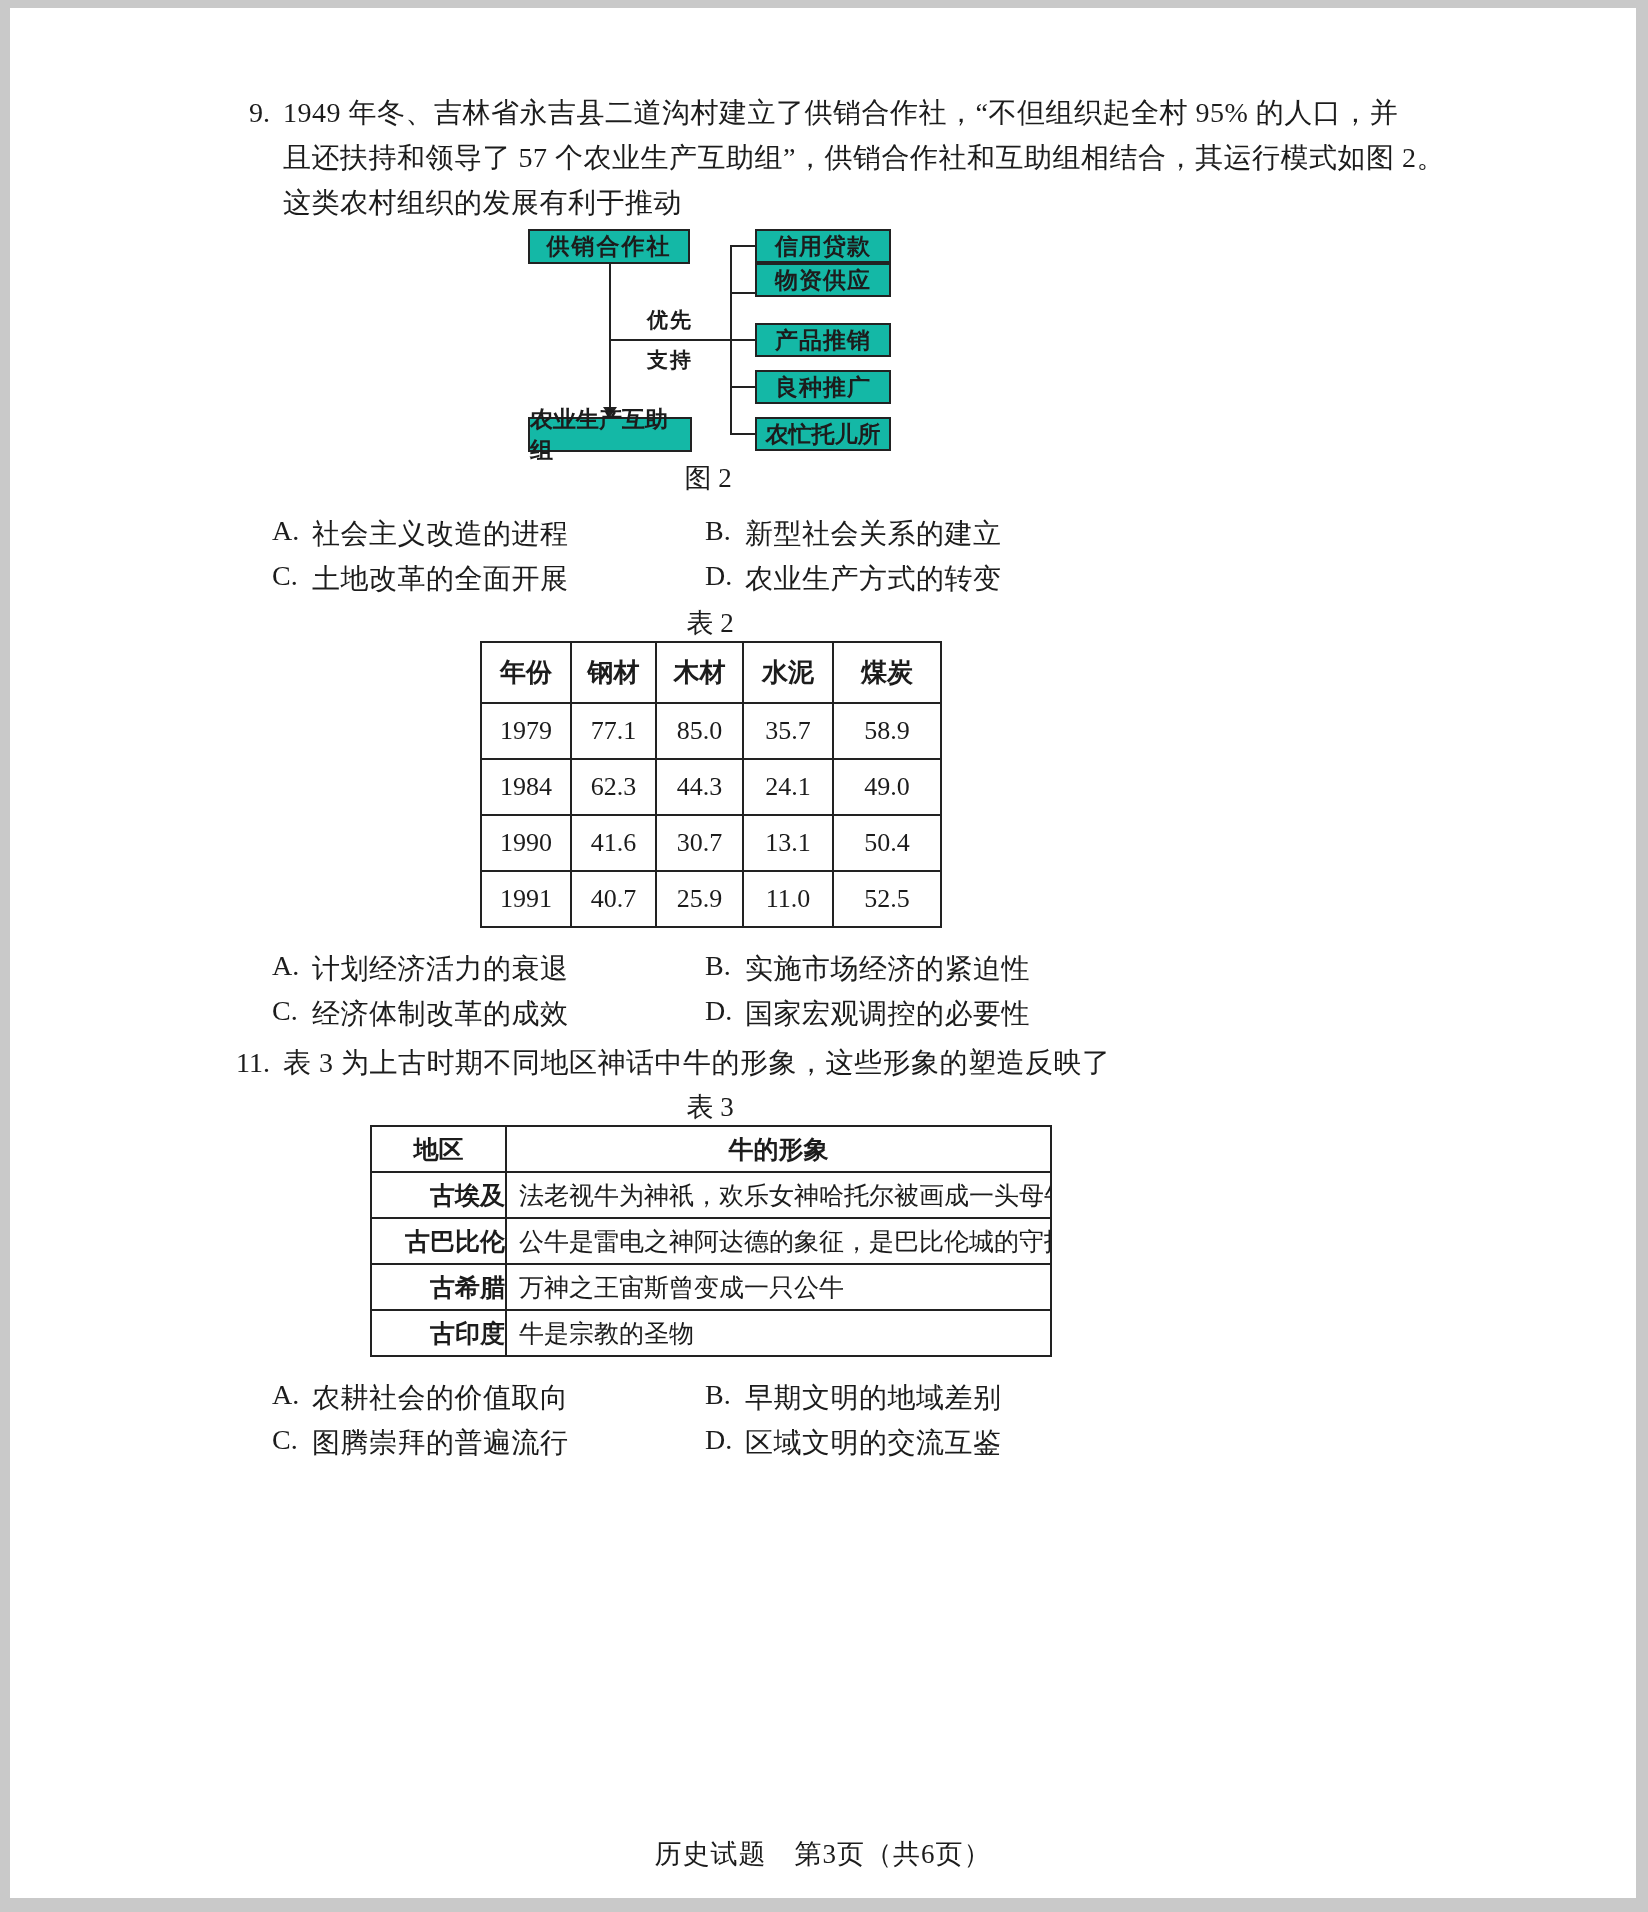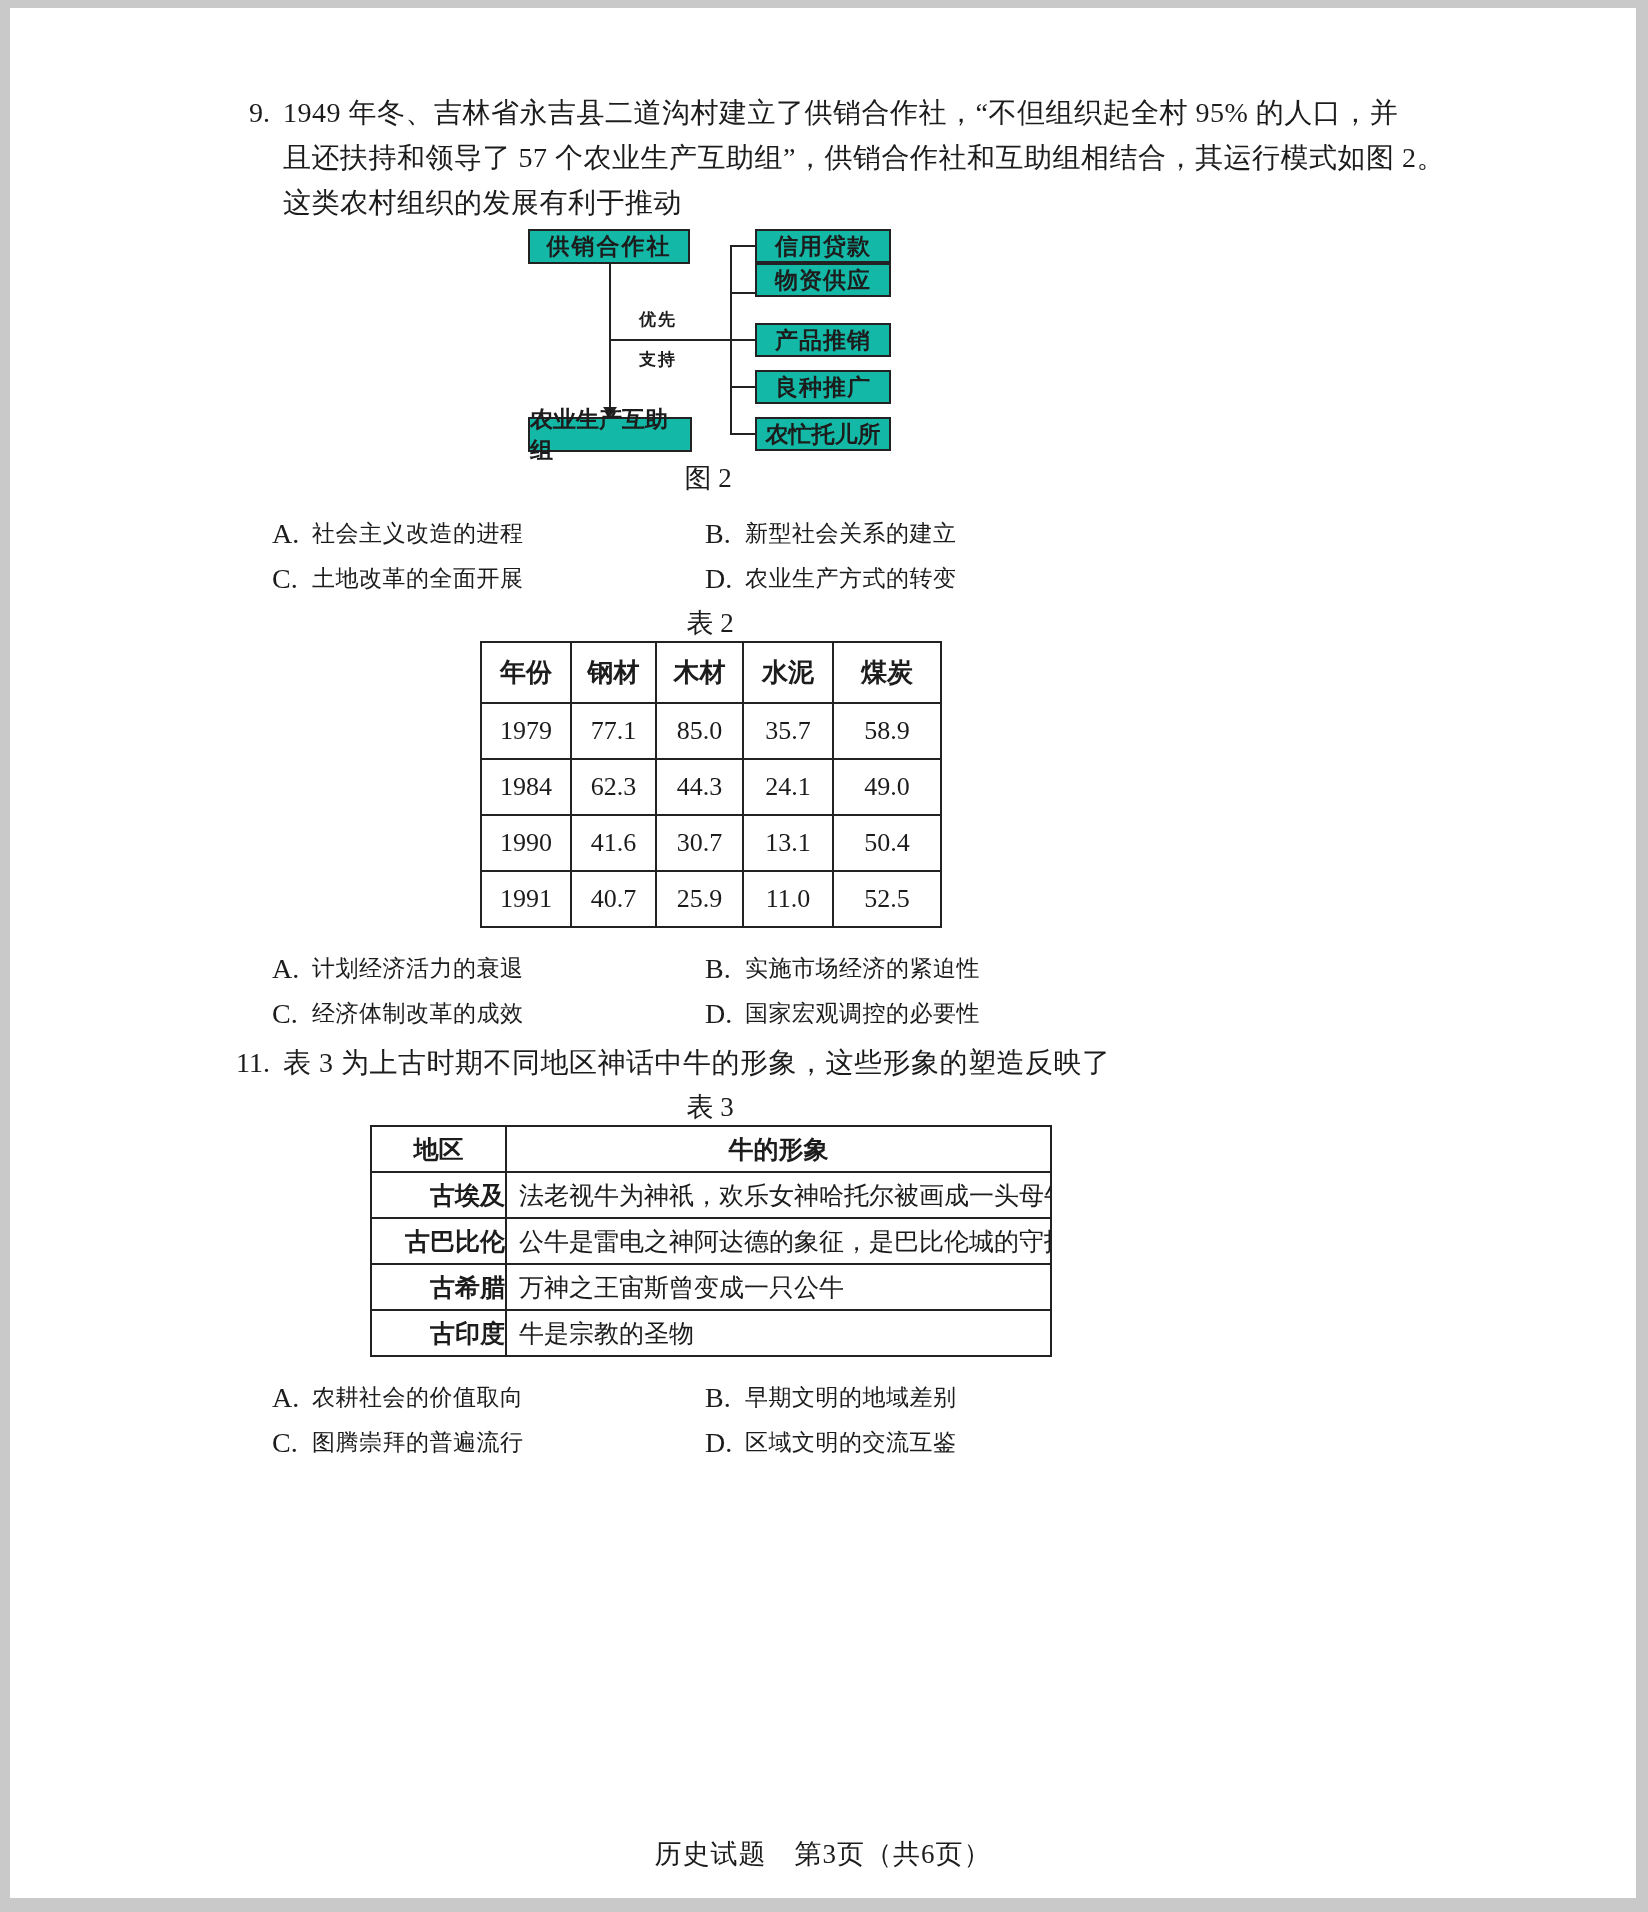--- a/index.html
+++ b/index.html
@@ -33,31 +33,31 @@
   .rb { left:227px; width:136px; height:34px; letter-spacing:1px; }
   .r0{top:2px}.r1{top:36px}.r2{top:96px}.r3{top:143px}.r4{top:190px; letter-spacing:0;}
   .dline { position:absolute; background:#222; }
   .vline { left:81px; top:37px; width:2px; height:143px; }
   .arrowhead { position:absolute; left:75px; top:180px; width:0; height:0;
     border-left:7px solid transparent; border-right:7px solid transparent; border-top:10px solid #222; }
   .hline { left:82px; top:112px; width:122px; height:2px; }
   .spine { left:202px; top:18px; width:2px; height:190px; }
   .branch { left:203px; width:24px; height:2px; }
   .b0{top:18px}.b1{top:65px}.b2{top:112px}.b3{top:159px}.b4{top:206px}
-  .dlabel { position:absolute; left:80px; width:100px; text-align:center; font-size:17px; font-weight:bold; letter-spacing:2px; line-height:30px; }
+  .dlabel { position:absolute; left:92px; width:100px; text-align:center; font-size:21px; font-weight:bold; letter-spacing:2px; line-height:30px; }
   .l1 { top:78px; } .l2 { top:118px; }
   .fig-caption { margin-left:296px; width:360px; text-align:center; font-size:27px; margin-top:8px; line-height:34px; }
 
   
   .options { margin-top:16px; margin-left:40px; }
   .options-row { display:flex; height:45px; align-items:center; }
   .option { display:flex; width:433px; }
   .option.second { width:auto; }
   .opt-letter { width:40px; flex-shrink:0; font-size:28px; }
-  .opt-text { font-size:23px; letter-spacing:0.5px; white-space:nowrap;font-family:Liberation Serif, serif; }
+  .opt-text { font-size:28px; letter-spacing:0.5px; white-space:nowrap;font-family:Liberation Serif, serif; }
 
   
   .tbl-caption { font-size:27px; line-height:36px; text-align:center; }
   .cap2 { margin-left:248px; width:460px; margin-top:4px;text-align:center; }
   .cap3 { margin-left:138px; width:680px; margin-top:4px; }
   table { border-collapse:collapse; table-layout:fixed; background:#fff; }
   .t2 { margin-left:248px; width:460px; }
   .t2 th, .t2 td { border:2px solid #222; height:47px; text-align:center; font-size:26px; padding:12px; }
   .t2 th { font-weight:bold; }
   .t3 { margin-left:138px; width:680px; }

